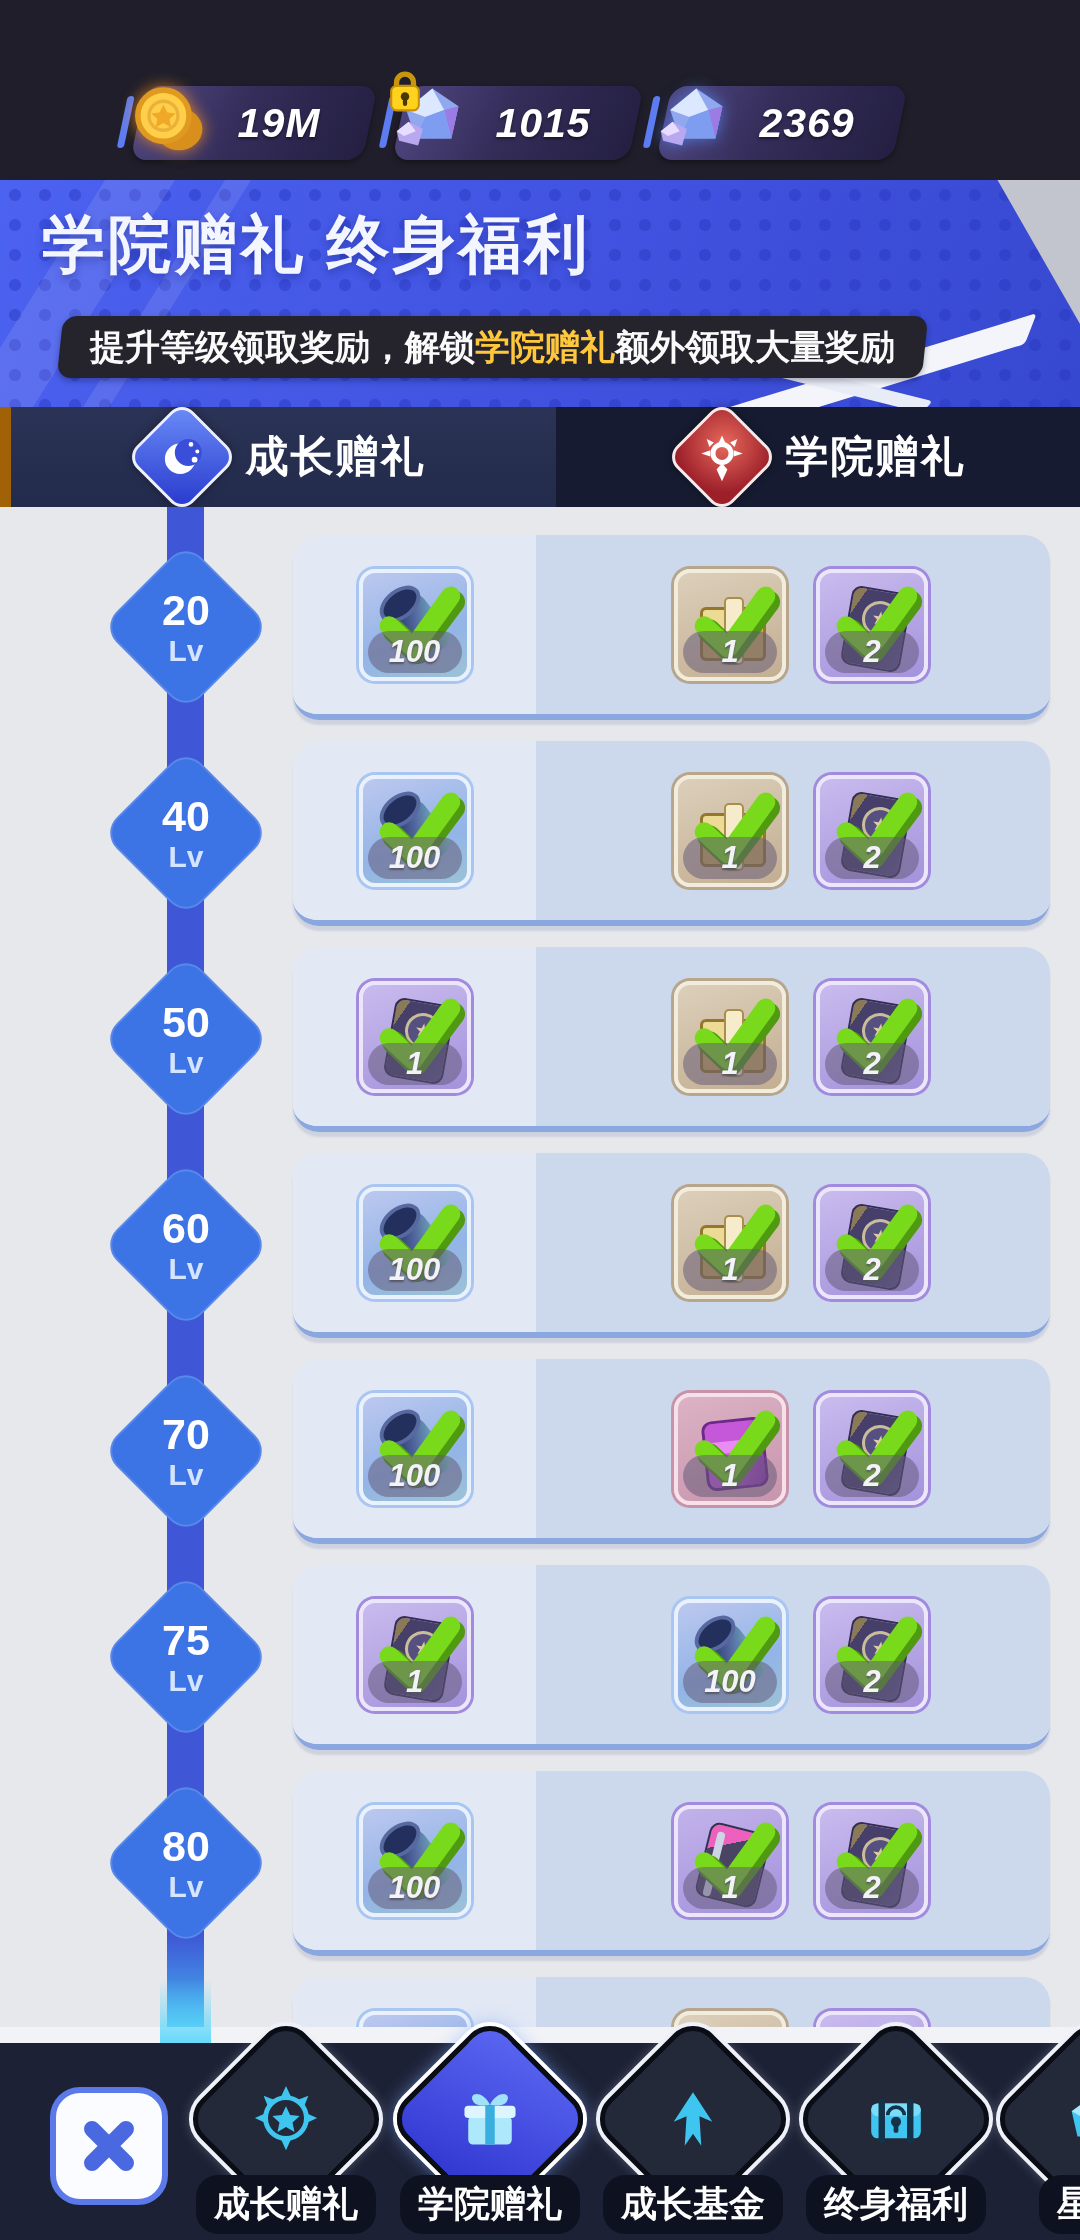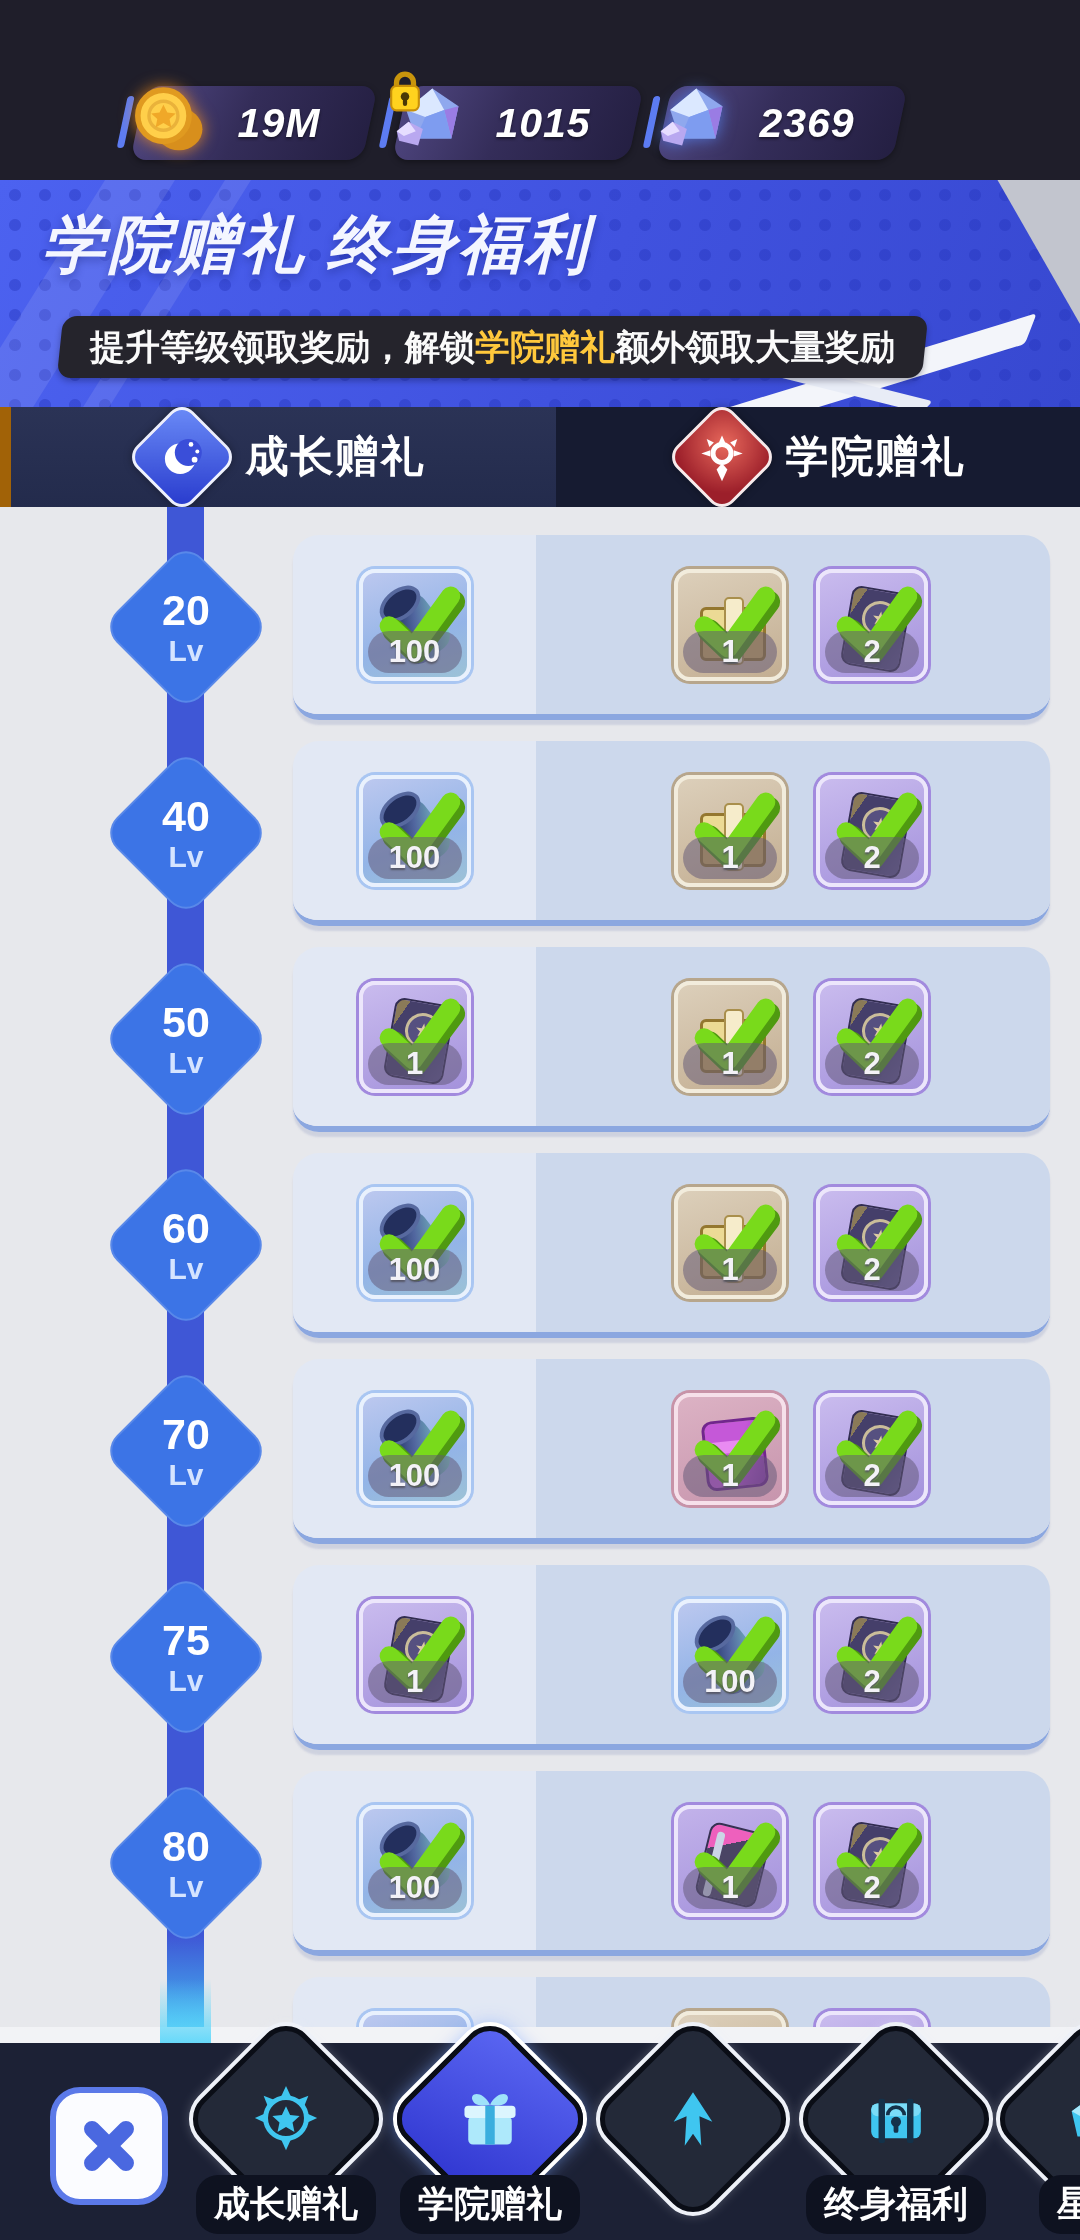--- a/index.html
+++ b/index.html
@@ -25,21 +25,21 @@
   .banner .dots{position:absolute;inset:0;
       background-image:radial-gradient(circle,rgba(38,54,190,.55) 5.5px,transparent 6.5px);
       background-size:30px 30px;opacity:.8;}
   .banner .streak{position:absolute;background:rgba(255,255,255,.10);transform:skewX(-32deg);}
   .banner .corner{position:absolute;right:0;top:0;width:150px;height:180px;
       background:#c2c5ce;clip-path:polygon(45% 0,100% 0,100% 80%);}
   .banner .slash1{position:absolute;right:40px;bottom:4px;width:420px;height:26px;background:#f3f5fa;
       transform:rotate(-17deg) skewX(-38deg);border-radius:4px;}
   .banner .slash2{position:absolute;right:150px;bottom:16px;width:190px;height:14px;background:#e8ecf6;
       transform:rotate(14deg) skewX(-30deg);border-radius:4px;}
-  .banner-title{position:absolute;left:42px;top:22px;font-size:63px;font-style:italic;font-weight:900;
+  .banner-title{position:absolute;left:42px;top:22px;font-size:63px;font-weight:900;
       color:#f4f6ff;letter-spacing:3px;text-shadow:0 4px 8px rgba(22,32,120,.4);white-space:nowrap;}
   .subtitle{position:absolute;left:60px;top:136px;height:62px;background:#25242c;border-radius:14px;
       transform:skewX(-6deg);display:flex;align-items:center;padding:0 30px;box-shadow:0 3px 6px rgba(0,0,30,.3);}
   .subtitle .sub-in{transform:skewX(6deg);font-size:35px;font-weight:700;color:#fafafa;white-space:nowrap;}
   .subtitle .hl{color:#ffc83c;}
 
   
   .tabbar{position:absolute;left:0;top:407px;width:1080px;height:100px;display:flex;background:#a16207;padding-left:11px;}
   .tab{display:flex;align-items:center;justify-content:center;gap:24px;cursor:pointer;}
   .tab.left{width:545px;background:linear-gradient(180deg,#2b3356,#232b4c);}
@@ -76,21 +76,21 @@
   
   .tile{position:relative;width:112px;height:112px;border-radius:16px;border:4px solid #fff;
       box-sizing:border-box;flex:0 0 auto;cursor:pointer;}
   .tile-art{position:absolute;inset:2px;border-radius:10px;overflow:hidden;}
   .tile-art::before,.tile-art::after{content:"";position:absolute;}
   .check{position:absolute;width:96px;height:96px;left:8px;top:2px;z-index:2;}
   .check .sh{fill:none;stroke:#4f9a10;stroke-width:24;stroke-linecap:round;stroke-linejoin:round;}
   .check .mn{fill:none;stroke:#79da1b;stroke-width:20;stroke-linecap:round;stroke-linejoin:round;}
   .qty{position:absolute;left:5px;right:5px;bottom:4px;height:42px;border-radius:21px;z-index:3;
       background:rgba(97,89,119,.52);display:flex;align-items:center;justify-content:center;
-      font-size:31px;font-weight:900;color:#f3f2f7;
+      font-size:31px;font-weight:900;font-style:italic;color:#f3f2f7;
       text-shadow:0 2px 2px rgba(82,82,95,.9);}
 
   .tile[data-type="potion-jar-blue"]{border-color:#e9f1fd;box-shadow:0 0 0 3px #a9c6f2;
       background:linear-gradient(160deg,#bcc8ef,#93b4e7 60%,#9cc2d6);}
   .tile[data-type="potion-jar-blue"] .tile-art::before{left:26px;top:22px;width:50px;height:64px;border-radius:14px;
       background:linear-gradient(120deg,#2a3a6e 25%,#51669f 50%,#7fd0c8 95%);transform:rotate(-38deg);}
   .tile[data-type="potion-jar-blue"] .tile-art::after{left:12px;top:14px;width:38px;height:22px;border-radius:50%;
       background:#232f5d;border:4px solid #57699f;transform:rotate(-38deg);}
 
   .tile[data-type="chest-tan"]{border-color:#f2ecdc;box-shadow:0 0 0 3px #b7a68c;
@@ -577,20 +577,21 @@
   </div>
 
   <div class="nav-item" style="left:588px;">
     <div class="nav-dia">
       <div class="nav-dia-in">
         <svg viewBox="0 0 74 74" width="68" height="68">
           <path d="M37 8 L58 40 L44 34 L46 66 L37 53 L28 66 L30 34 L16 40 Z" fill="#3fc6f0"></path>
         </svg>
       </div>
     </div>
+    <div class="nav-label">成长基金</div>
   </div>
 
   <div class="nav-item" style="left:791px;">
     <div class="nav-dia">
       <div class="nav-dia-in">
         <svg viewBox="0 0 74 74" width="68" height="68">
           <rect x="10" y="20" width="54" height="38" rx="7" fill="#3fc6f0"></rect>
           <rect x="10" y="20" width="54" height="14" rx="7" fill="#7adcf8"></rect>
           <rect x="18" y="15" width="7" height="48" rx="2" fill="#14324a"></rect>
           <rect x="49" y="15" width="7" height="48" rx="2" fill="#14324a"></rect>

